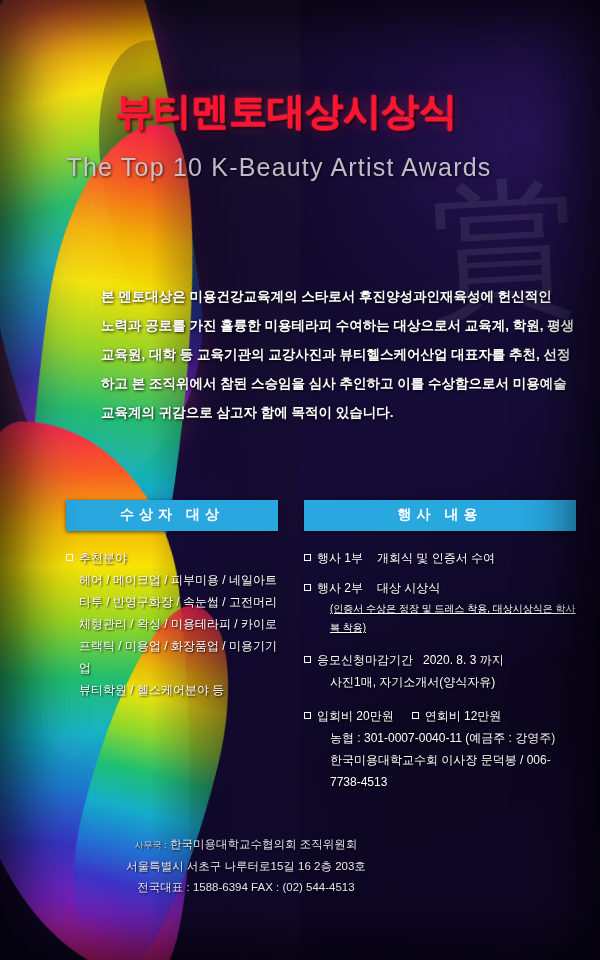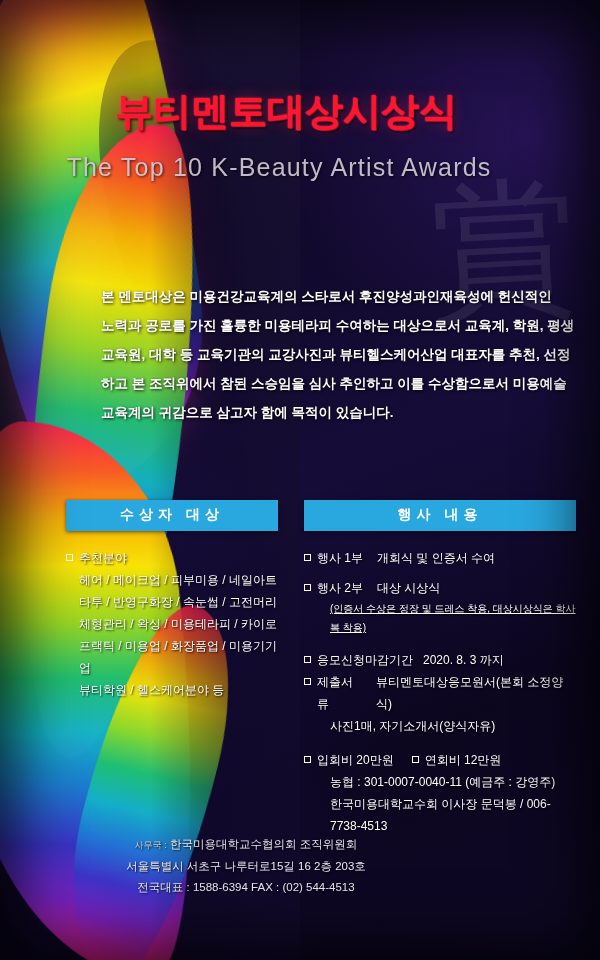--- a/index.html
+++ b/index.html
@@ -254,26 +254,20 @@
 
         <div class="spacer-12"></div>
 
         <div class="row">
           <span class="bullet"></span>
           <span>응모신청마감기간</span>
           <span style="width:10px"></span>
           <span>2020. 8. 3 까지</span>
         </div>
 
-        <div class="row">
-          <span class="bullet"></span>
-          <span>제출서류</span>
-          <span style="width:12px"></span>
-          <span>뷰티멘토대상응모원서(본회 소정양식)</span>
-        </div>
         <div class="indent">사진1매,  자기소개서(양식자유)</div>
 
         <div class="spacer-12"></div>
 
         <div class="row">
           <span class="bullet"></span>
           <span>입회비 20만원</span>
           <span style="width:18px"></span>
           <span class="bullet"></span>
           <span>연회비 12만원</span>

